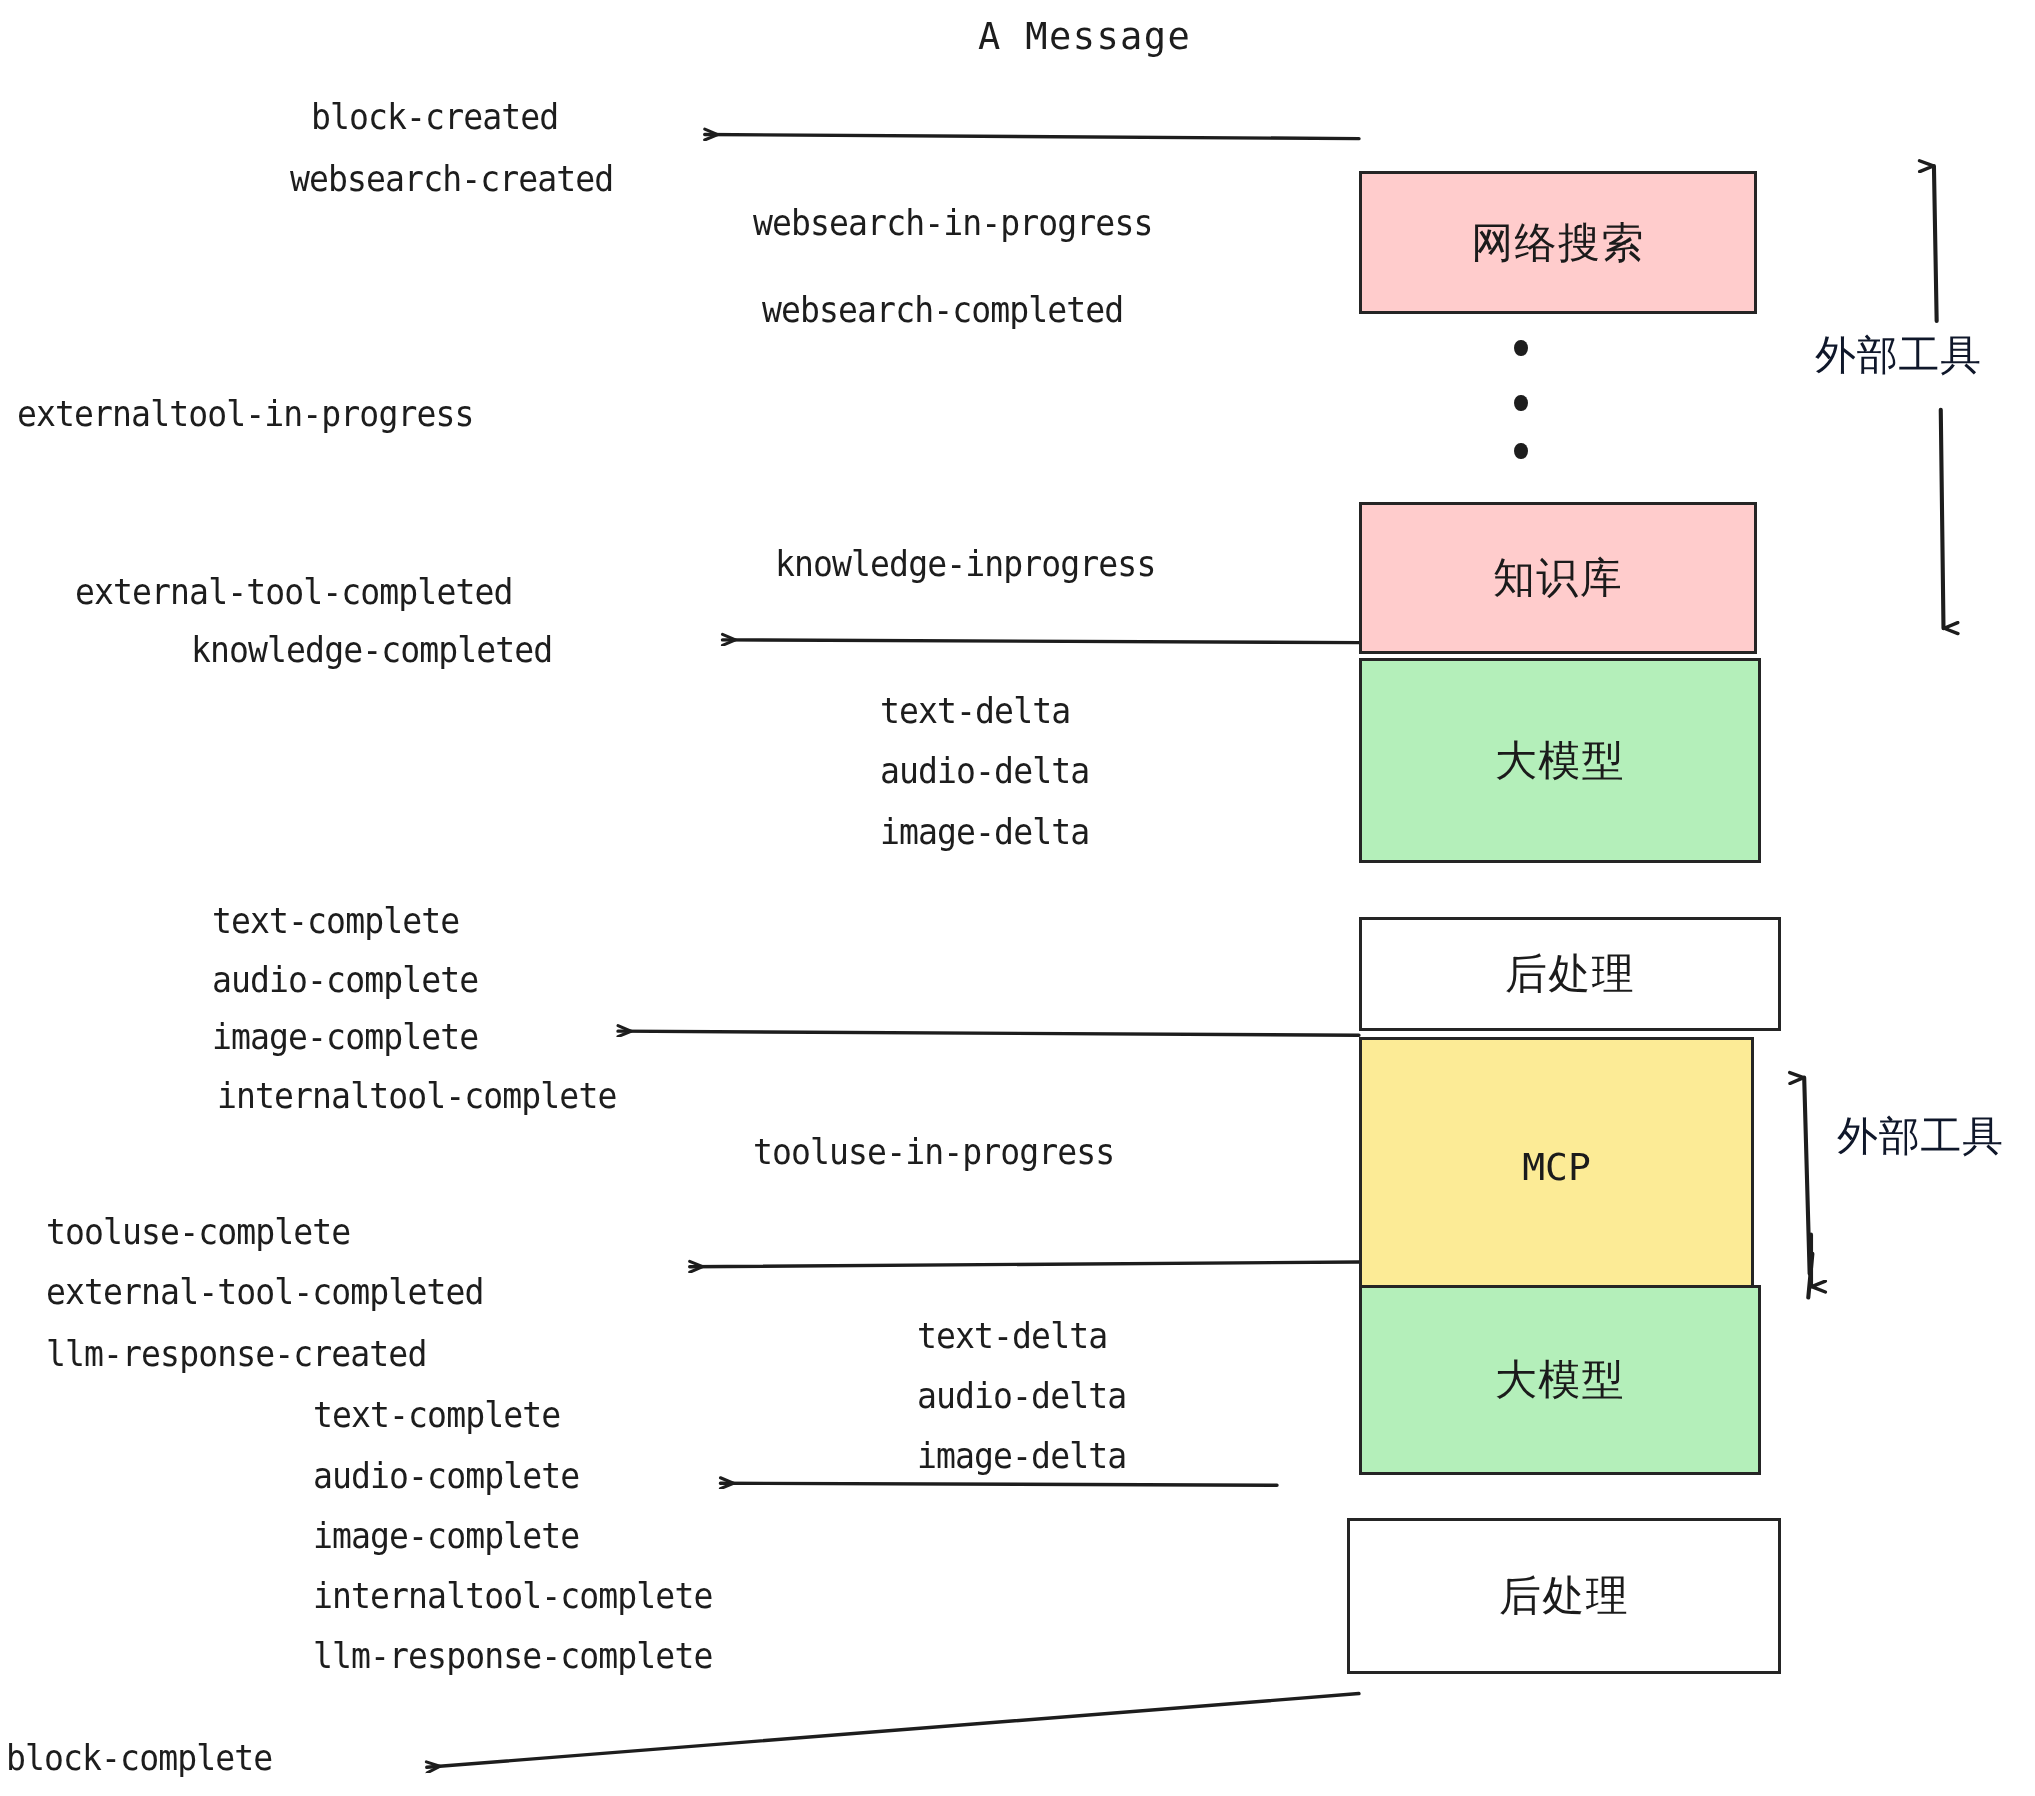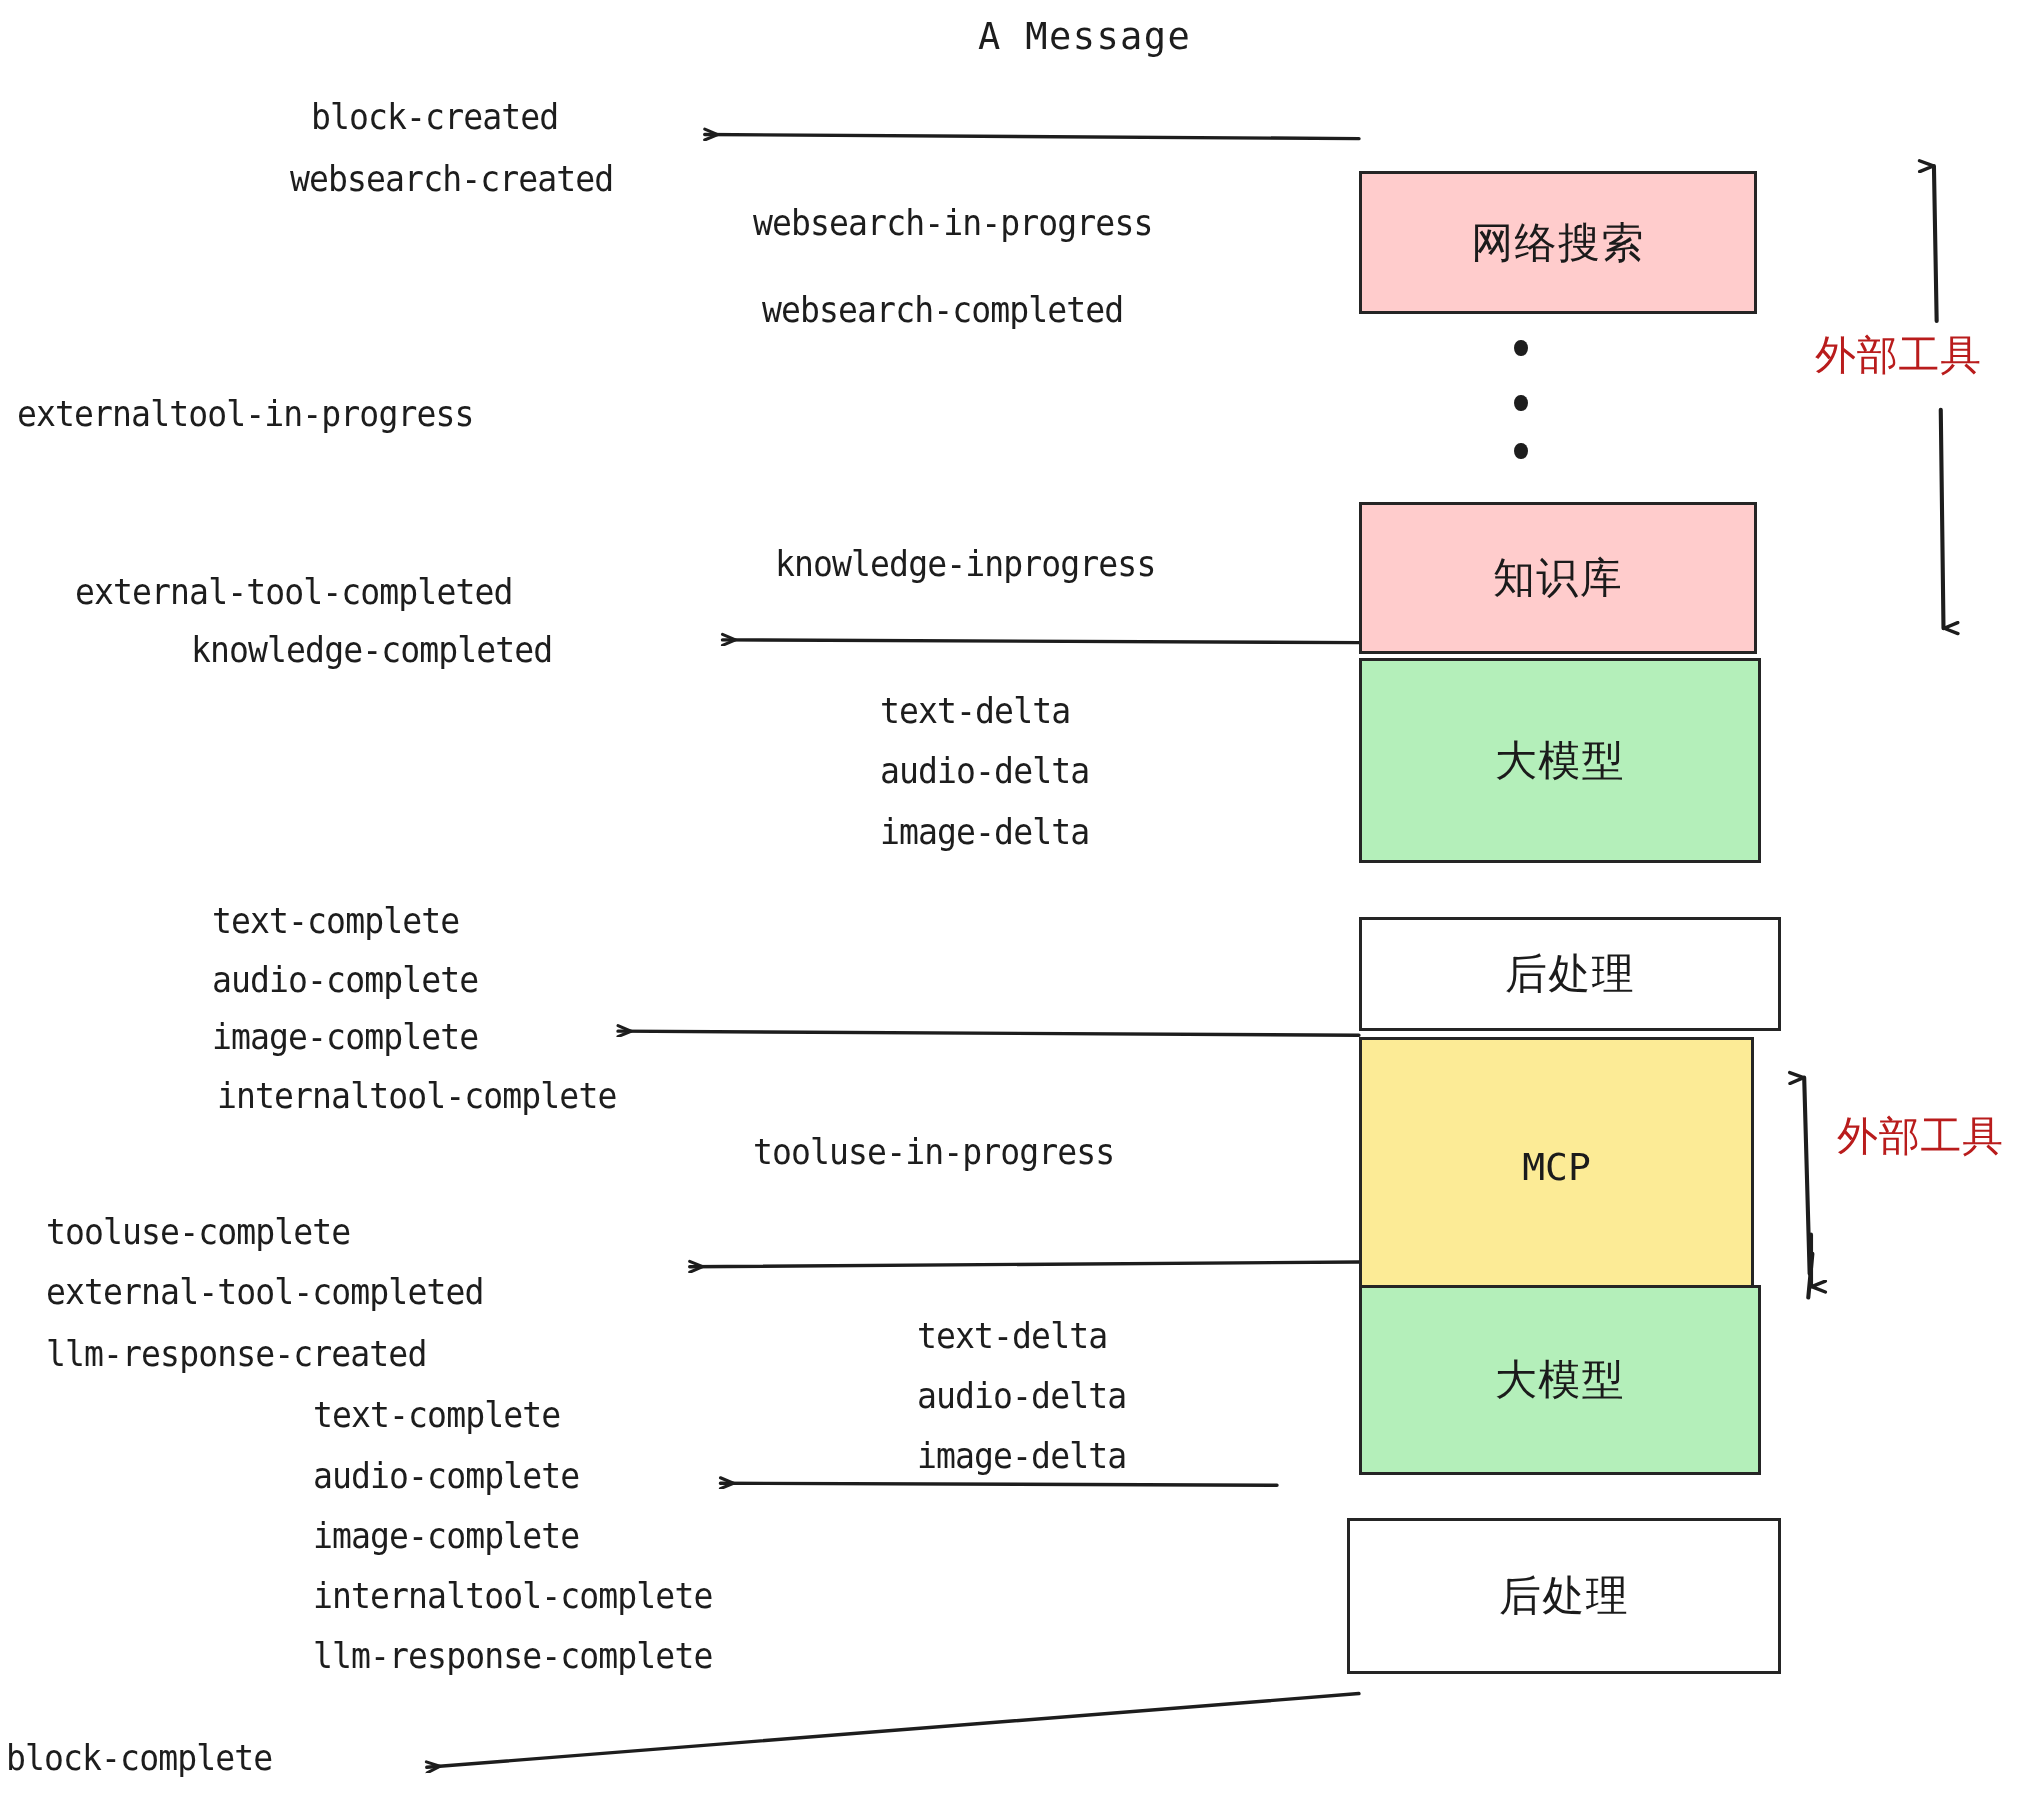--- a/index.html
+++ b/index.html
@@ -53,21 +53,21 @@
   }
   .node.mcp .node-label {
     font-family: "DejaVu Sans Mono", "Liberation Mono", monospace;
     font-size: 38px;
     letter-spacing: 0;
   }
   
   .side-label {
     position: absolute;
     white-space: pre;
-    color: #b91c1c;
+    color: #0f172a;
     font-family: "DejaVu Sans", "Liberation Sans", sans-serif;
     font-size: 41px;
     letter-spacing: 0.7px;
   }
   
   .dot {
     position: absolute;
     width: 13.7px;
     height: 16.4px;
     border-radius: 50%;

